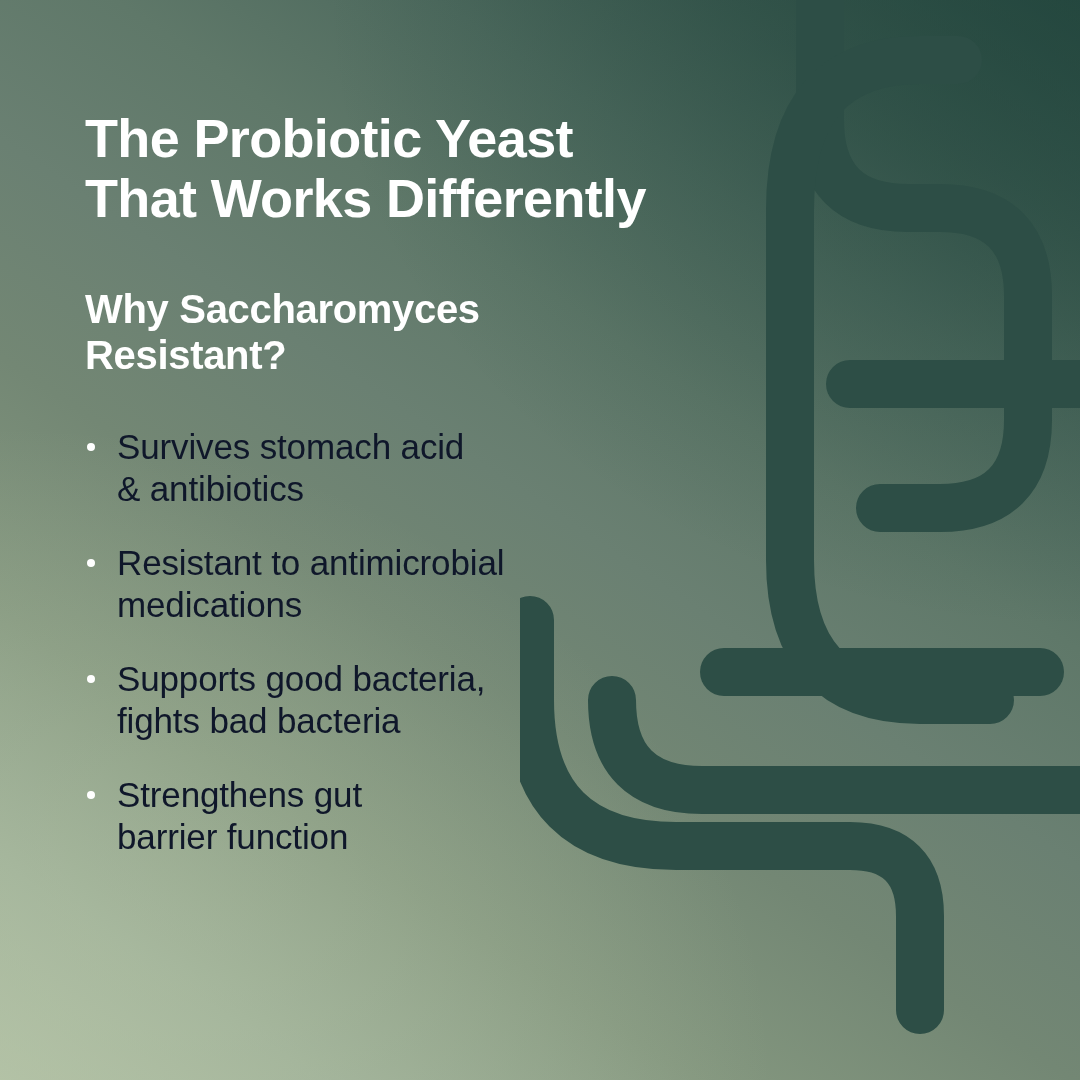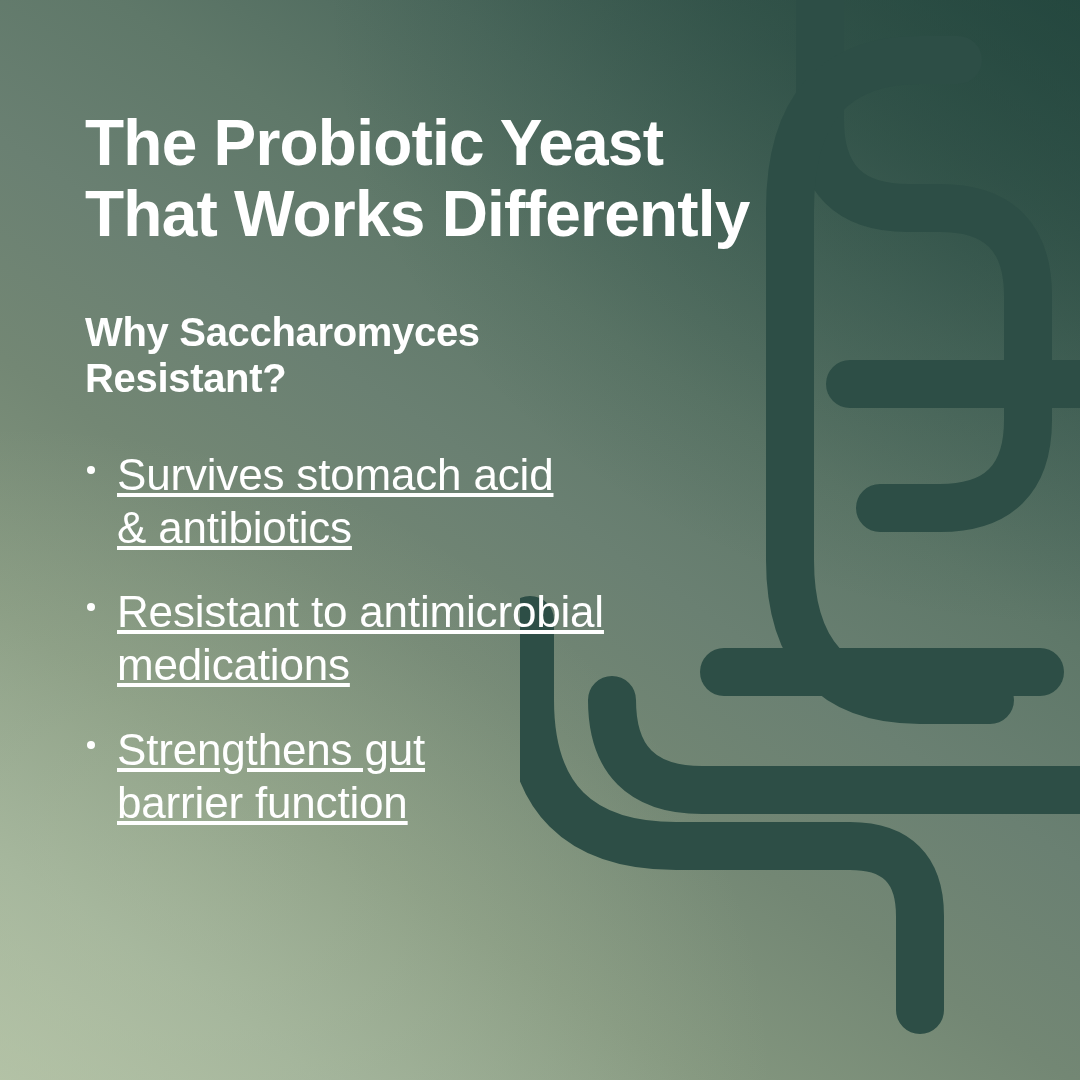--- a/index.html
+++ b/index.html
@@ -66,21 +66,21 @@
   
   .content {
     position:absolute;
     inset:0;
     z-index:3;
     padding:108px 0 0 85px;
   }
 
   .headline {
     color:#FFFFFF;
-    font-size:64px;
+    font-size:54px;
     font-weight:700;
     line-height:1.115;
     letter-spacing:-0.012em;
     max-width:680px;
     white-space:pre-line;
   }
 
   .subhead {
     color:#FFFFFF;
     font-size:40px;
@@ -111,27 +111,26 @@
     left:2px;
     top:17px;
     width:8px;
     height:8px;
     border-radius:50%;
     background:#FFFFFF;
   }
 
   .benefit-text {
     display:block;
-    color:#ffffff;
-    font-size:44px;
+    color:#0f172a;
+    font-size:35px;
     font-weight:400;
     line-height:1.2;
     letter-spacing:-0.004em;
     white-space:pre-line;
-    text-decoration:underline;
   }
 </style>
 </head>
 <body>
 
 <div id="poster">
 
   <div class="bg-base"></div>
   <div class="bg-tint"></div>
 
@@ -169,20 +168,25 @@
         <span class="benefit-text">Survives stomach acid
 &amp; antibiotics</span>
       </li>
 
       <li class="benefit-item">
         <span class="benefit-bullet"></span>
         <span class="benefit-text">Resistant to antimicrobial
 medications</span>
       </li>
 
+      <li class="benefit-item">
+        <span class="benefit-bullet"></span>
+        <span class="benefit-text">Supports good bacteria,
+fights bad bacteria</span>
+      </li>
 
 
       <li class="benefit-item">
         <span class="benefit-bullet"></span>
         <span class="benefit-text">Strengthens gut
 barrier function</span>
       </li>
 
     </ul>
   </div>

